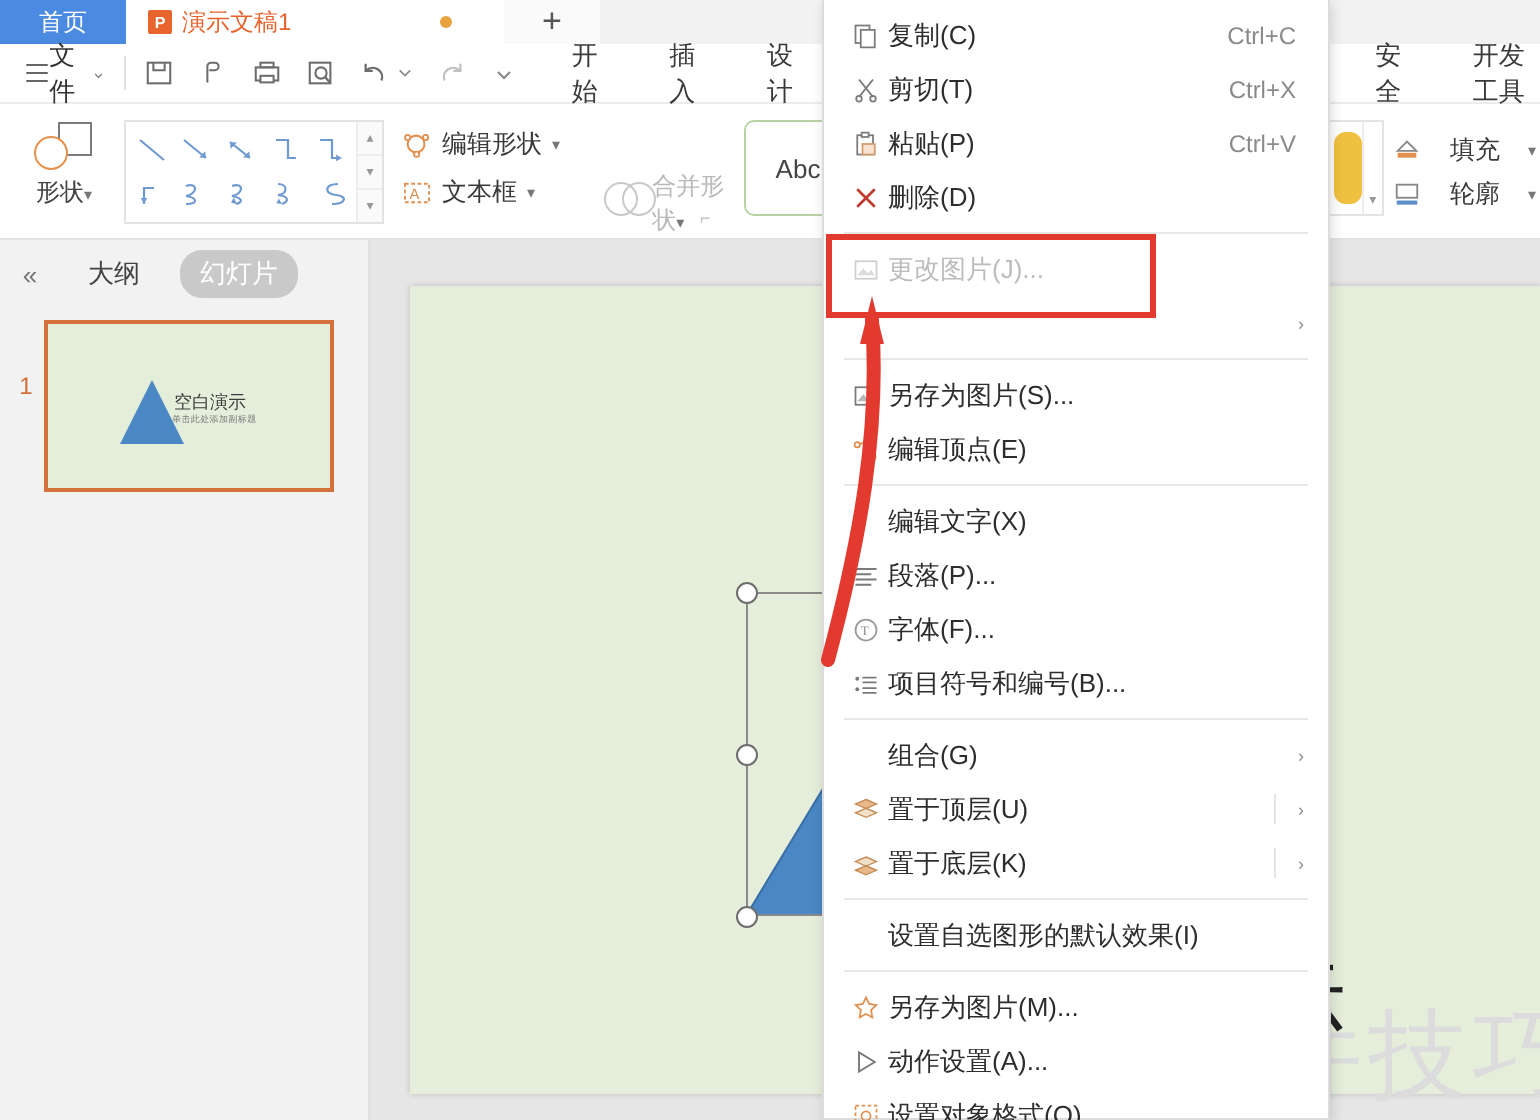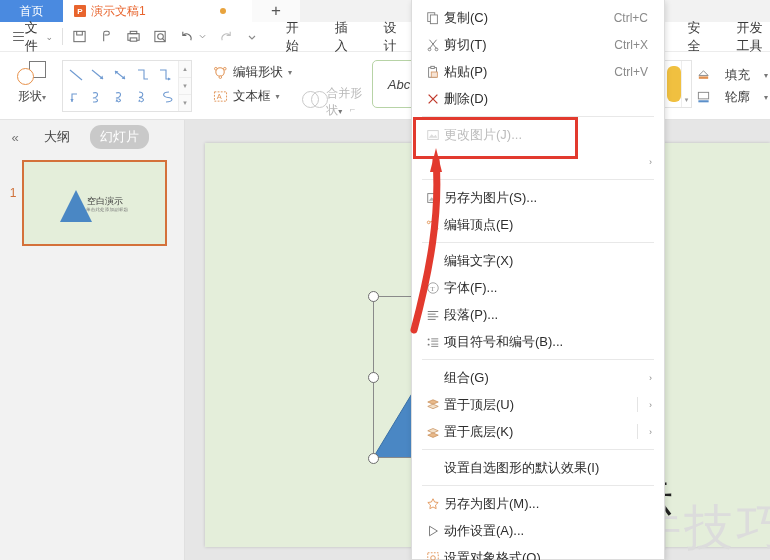--- a/index.html
+++ b/index.html
@@ -76,34 +76,34 @@
   .gal-grid {
     flex:1; display:grid; grid-template-columns:repeat(5,1fr); grid-template-rows:repeat(2,1fr);
     padding:3px 2px;
   }
   .gal-cell { display:flex; align-items:center; justify-content:center; }
   .gal-cell svg { display:block; }
   .gal-scroll { width:13px; border-left:1px solid #ededed; display:flex; flex-direction:column; background:#fafafa;}
   .gal-scroll div { flex:1; display:flex; align-items:center; justify-content:center; font-size:7px; color:#999; border-bottom:1px solid #ededed;}
 
   .editgrp { left:200px; top:8px; width:100px; }
-  .ebtn { display:flex; align-items:center; gap:5px; height:24px; font-size:12.5px; color:#3a3a3a;margin-left:12px;}
+  .ebtn { display:flex; align-items:center; gap:5px; height:24px; font-size:12.5px; color:#3a3a3a;}
   .ebtn .ei { width:16px; height:14px; display:flex; align-items:center; justify-content:center; }
 
   .merge { left:302px; top:14px; width:66px; display:flex; align-items:center; color:#b9b9b9;}
   .merge .mi { position:relative; width:30px; height:20px; }
   .merge .mi span { position:absolute; top:1px; width:17px; height:17px; border:1.4px solid #c9c9c9; border-radius:50%;}
   .merge .mi span.a { left:0; } .merge .mi span.b { left:9px; }
   .merge .ml { font-size:12px; margin-top:3px;}
 
   .wordart {
     left:372px; top:8px; width:54px; height:48px;
     border:1.6px solid #b7d3a6; border-radius:5px; background:#fff;
     display:flex; align-items:center; justify-content:center;
-    font-size:13px; color:#444;font-style:italic;
+    font-size:13px; color:#444;
   }
   .wordart2 {
     left:664px; top:8px; width:28px; height:48px;
     border:1px solid #e4e4e4; background:#fff; display:flex;
   }
   .wordart2 .yel { width:15px; height:36px; margin:5px 0 0 2px; background:#f0c040; border-radius:6px;}
   .wordart2 .sc { width:11px; border-left:1px solid #ededed; display:flex;align-items:flex-end;justify-content:center;font-size:7px;color:#999;padding-bottom:3px;}
   .fillgrp { left:696px; top:12px; width:74px; }
   .fbtn { display:flex; align-items:center; gap:14px; height:22px; font-size:12.5px; color:#3a3a3a; }
   .fbtn .fi { width:15px; height:14px; }
@@ -552,34 +552,34 @@
     <div class="mi-sep"></div>
 
     <div class="mi-row">
       <span class="mi-ic"></span>
       <span class="mi-lbl">编辑文字(X)</span>
     </div>
 
     <div class="mi-row">
       <span class="mi-ic">
           <svg width="14" height="14" viewBox="0 0 16 16">
+            <path d="M2 4h12M2 7h9M2 10h12M2 13h9" stroke="#7a7a7a" stroke-width="1.1"></path>
+          </svg>
+        </span>
+      <span class="mi-lbl">段落(P)...</span>
+    </div>
+
+    <div class="mi-row">
+      <span class="mi-ic">
+          <svg width="14" height="14" viewBox="0 0 16 16">
             <circle cx="8" cy="8" r="6" fill="none" stroke="#9a9a9a" stroke-width="1"></circle>
             <text x="5" y="11" font-size="7.5" fill="#8a8a8a" font-family="Liberation Serif">T</text>
           </svg>
         </span>
       <span class="mi-lbl">字体(F)...</span>
-    </div>
-
-    <div class="mi-row">
-      <span class="mi-ic">
-          <svg width="14" height="14" viewBox="0 0 16 16">
-            <path d="M2 4h12M2 7h9M2 10h12M2 13h9" stroke="#7a7a7a" stroke-width="1.1"></path>
-          </svg>
-        </span>
-      <span class="mi-lbl">段落(P)...</span>
     </div>
 
     <div class="mi-row">
       <span class="mi-ic">
           <svg width="14" height="14" viewBox="0 0 16 16">
             <circle cx="3" cy="5" r="1.1" fill="#7a7a7a"></circle>
             <circle cx="3" cy="11" r="1.1" fill="#7a7a7a"></circle>
             <path d="M6 4.4h8M6 7h8M6 10.4h8M6 13h8" stroke="#7a7a7a" stroke-width="1"></path>
           </svg>
         </span>

